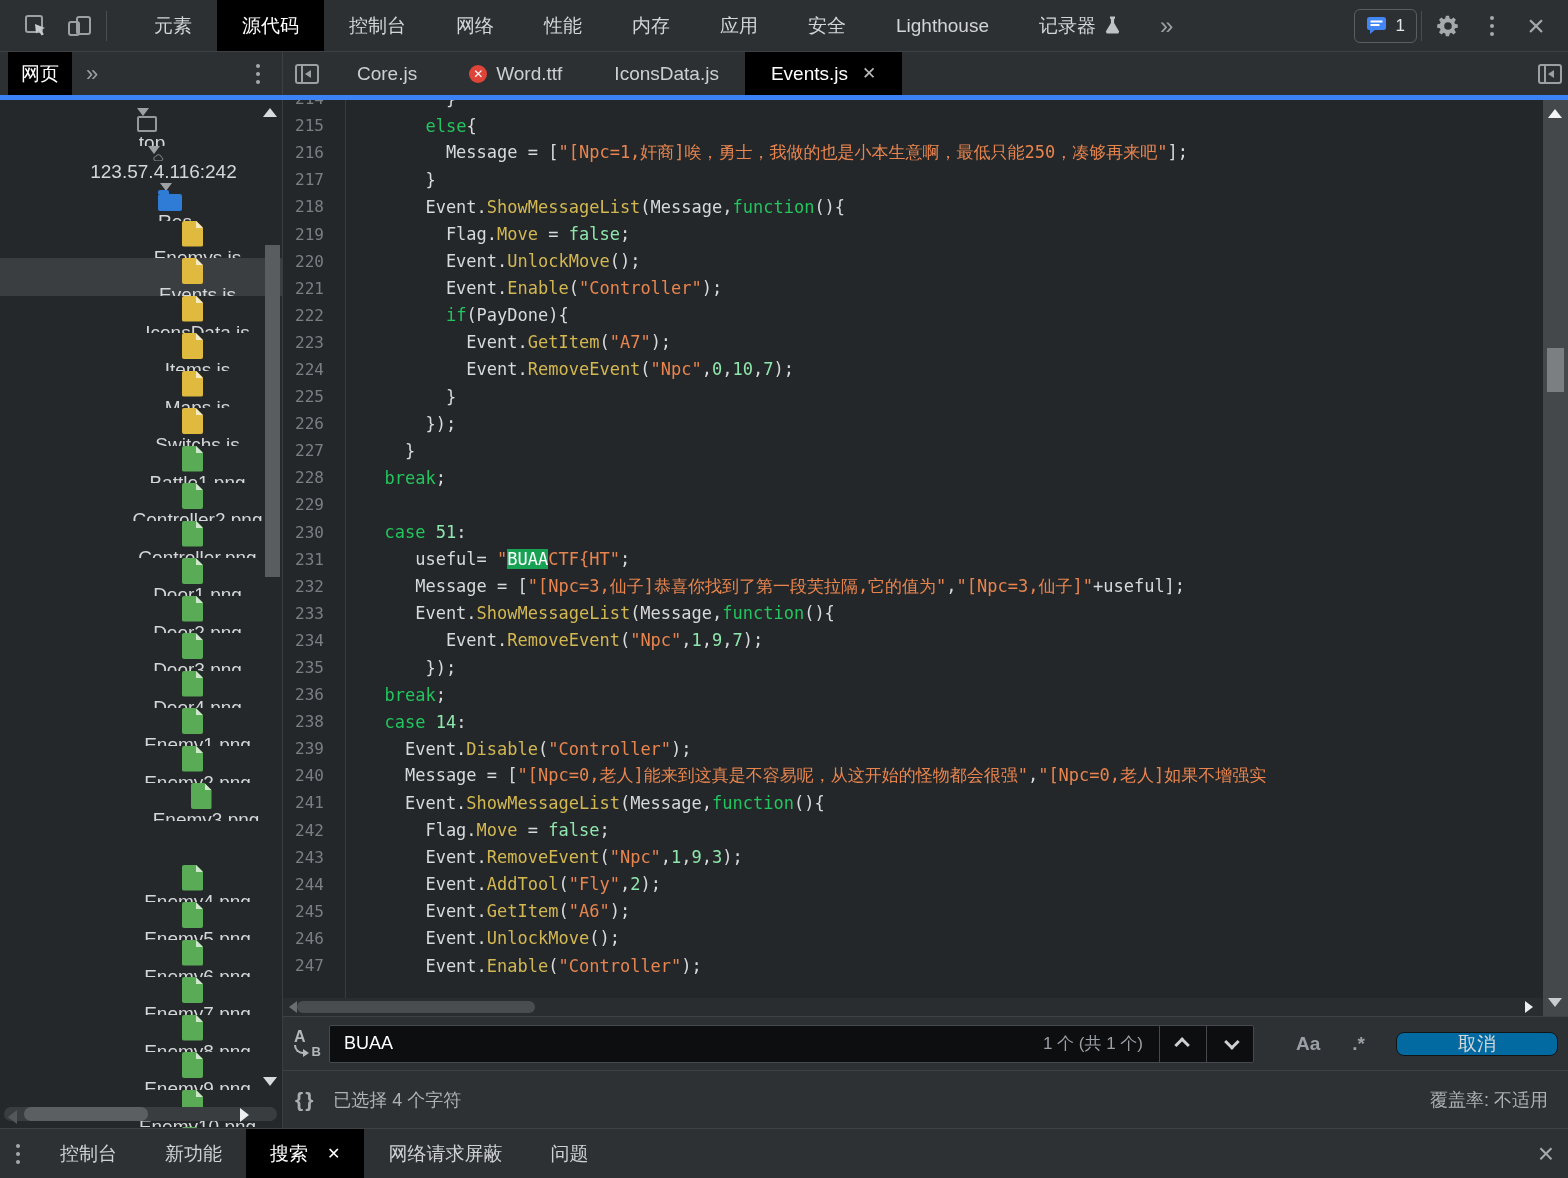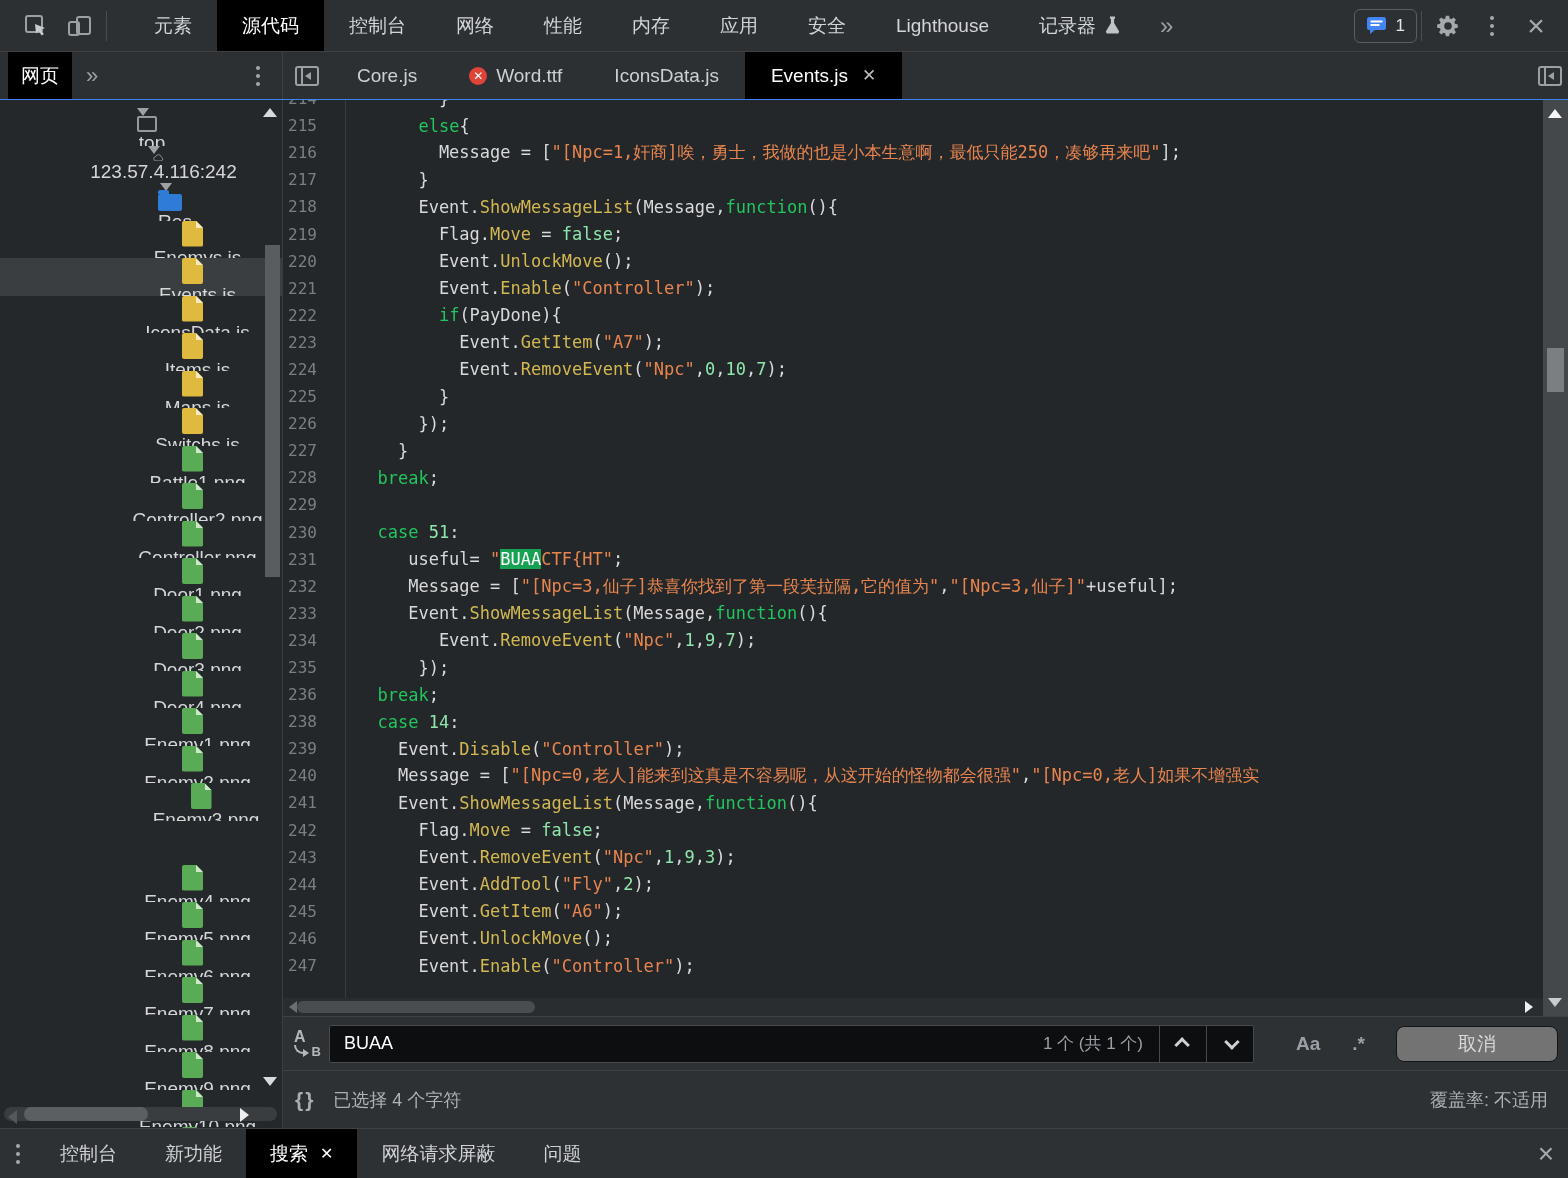--- a/index.html
+++ b/index.html
@@ -19,21 +19,21 @@
   .top-tab{display:flex;align-items:center;padding:0 25px;color:#d2d4d6;white-space:nowrap;cursor:pointer;}
   .top-tab.sel{background:#000;color:#fff;}
   .chev-more{display:flex;align-items:center;color:#9da0a3;font-size:24px;padding:0 14px;cursor:pointer;}
   .tb-right{display:flex;align-items:center;padding-right:10px;}
   .issues-chip{display:flex;align-items:center;gap:9px;border:1px solid #5a5e62;border-radius:6px;height:34px;padding:0 11px;cursor:pointer;}
   .issues-chip .cnt{color:#e3e5e7;font-size:17px;}
   .kebab{display:flex;flex-direction:column;gap:4px;align-items:center;}
   .kebab i{width:4px;height:4px;border-radius:50%;background:#a6a9ac;}
   .xclose{color:#a6a9ac;font-size:30px;line-height:1;font-weight:400;}
   
-  .row2{height:48px;display:flex;align-items:stretch;background:#2d3033;border-bottom:1px solid #3b82f6;}
+  .row2{height:48px;display:flex;align-items:stretch;background:#2d3033;border-bottom:5px solid #3b82f6;}
   .nav-head{width:283px;display:flex;align-items:stretch;border-right:1px solid #3e4144;position:relative;}
   .nav-tab{display:flex;align-items:center;padding:0 13px;margin-left:8px;background:#000;color:#fff;cursor:pointer;}
   .nav-more{display:flex;align-items:center;color:#9da0a3;font-size:22px;padding:0 14px;cursor:pointer;}
   .nav-kebab{position:absolute;right:22px;top:0;bottom:0;display:flex;align-items:center;cursor:pointer;}
   .tabstrip{flex:1;display:flex;align-items:stretch;position:relative;}
   .panel-toggle{display:flex;align-items:center;padding:0 12px;cursor:pointer;}
   .ic-panel{width:24px;height:20px;border:2px solid #9da0a3;border-radius:3px;position:relative;}
   .ic-panel::before{content:"";position:absolute;left:4px;top:0;bottom:0;width:2px;background:#9da0a3;}
   .ic-panel::after{content:"";position:absolute;left:8px;top:4px;border-top:4px solid transparent;border-bottom:4px solid transparent;border-right:6px solid #9da0a3;}
   .ed-tab{display:flex;align-items:center;gap:9px;padding:0 26px;color:#cdd0d2;white-space:nowrap;cursor:pointer;}
@@ -65,21 +65,21 @@
   .sb-htrack{position:absolute;left:4px;right:5px;top:4px;height:14px;background:#3a3d40;border-radius:7px;}
   .sb-hthumb{position:absolute;left:24px;top:4px;width:124px;height:14px;background:#5c5f62;border-radius:7px;}
   .sb-hleft{position:absolute;left:8px;top:7px;width:0;height:0;border-top:7px solid transparent;border-bottom:7px solid transparent;border-right:9px solid #55585b;}
   .sb-hright{position:absolute;left:240px;top:5px;width:0;height:0;border-top:7px solid transparent;border-bottom:7px solid transparent;border-left:9px solid #eceeef;}
   
   .edcol{flex:1;display:flex;flex-direction:column;min-width:0;}
   .code-region{display:flex;height:916px;}
   .code-wrap{flex:1;position:relative;overflow:hidden;height:898px;}
   .gutter-border{position:absolute;left:62px;top:0;bottom:-18px;width:1px;background:#393c3f;}
   .code-lines{margin-top:-15px;font-family:"DejaVu Sans Mono","Liberation Mono",monospace;font-size:17px;}
-  .cl{height:27.1px;display:flex;align-items:center;white-space:pre;}
+  .cl{height:27.1px;display:flex;align-items:center;white-space:pre;margin-left:7px;}
   .ln{display:inline-block;width:48px;padding-right:14px;text-align:right;color:#7b7f84;font-size:16px;flex:none;}
   .ct{padding-left:26px;}
   .tok-pl{color:#d7d9db;}
   .tok-kw{color:#22c55e;}
   .tok-str{color:#e8854f;}
   .tok-fn{color:#d3b852;}
   .tok-num{color:#8fe6ad;}
   .tok-hl{background:#17a152;color:#fff;}
   .vscroll{width:25px;background:#45484b;position:relative;flex:none;height:916px;}
   .vs-up{position:absolute;top:9px;left:5px;width:0;height:0;border-left:7px solid transparent;border-right:7px solid transparent;border-bottom:9px solid #f2f4f5;}
@@ -98,21 +98,21 @@
   .find-ic .ah{position:absolute;left:12px;bottom:3px;width:0;height:0;border-top:4px solid transparent;border-bottom:4px solid transparent;border-left:6px solid #b5b8bb;}
   .search-box{flex:1;height:38px;background:#0c0e10;border:1px solid #46494d;border-radius:2px;display:flex;align-items:center;max-width:925px;}
   .search-box input{flex:1;background:transparent;border:none;outline:none;color:#fff;font-size:18px;padding:0 14px;font-family:"Liberation Sans",sans-serif;}
   .match-cnt{color:#9aa0a6;font-size:17px;padding-right:16px;white-space:nowrap;}
   .sb-sep{width:1px;align-self:stretch;background:#46494d;}
   .nav-btn{width:46px;align-self:stretch;display:flex;align-items:center;justify-content:center;cursor:pointer;}
   .chev{width:11px;height:11px;border-left:3px solid #ced0d2;border-top:3px solid #ced0d2;}
   .chev.up{transform:rotate(45deg) translateY(2px);}
   .chev.dn{transform:rotate(225deg) translateY(2px);}
   .opt-lbl{color:#9aa0a6;font-weight:bold;font-size:19px;padding:0 16px;cursor:pointer;white-space:nowrap;}
-  .cancel-btn{margin-left:auto;width:162px;height:36px;background:#737373;border:1px solid #121416;border-radius:8px;color:#d6d8da;font-size:19px;display:flex;align-items:center;justify-content:center;cursor:pointer;}
+  .cancel-btn{margin-left:auto;width:162px;height:24px;background:#0369a1;border:1px solid #121416;border-radius:8px;color:#d6d8da;font-size:19px;display:flex;align-items:center;justify-content:center;cursor:pointer;}
   
   .statusbar{height:58px;background:#2e3134;border-top:1px solid #3f4245;display:flex;align-items:center;padding:0 20px 0 12px;color:#aeb1b3;font-size:18px;}
   .brace-ic{font-weight:bold;font-size:21px;letter-spacing:2px;color:#aaadaf;margin-right:18px;cursor:pointer;}
   .coverage{margin-left:auto;}
   
   .drawer{height:50px;background:#2e3134;border-top:1px solid #3f4245;display:flex;align-items:stretch;position:relative;}
   .dw-kebab{display:flex;align-items:center;padding:0 16px;cursor:pointer;}
   .dw-tab{display:flex;align-items:center;gap:12px;padding:0 24px;color:#cfd1d3;white-space:nowrap;cursor:pointer;}
   .dw-tab.sel{background:#000;color:#fff;}
   .dw-tab .cl{font-size:16px;color:#cfd1d3;}

